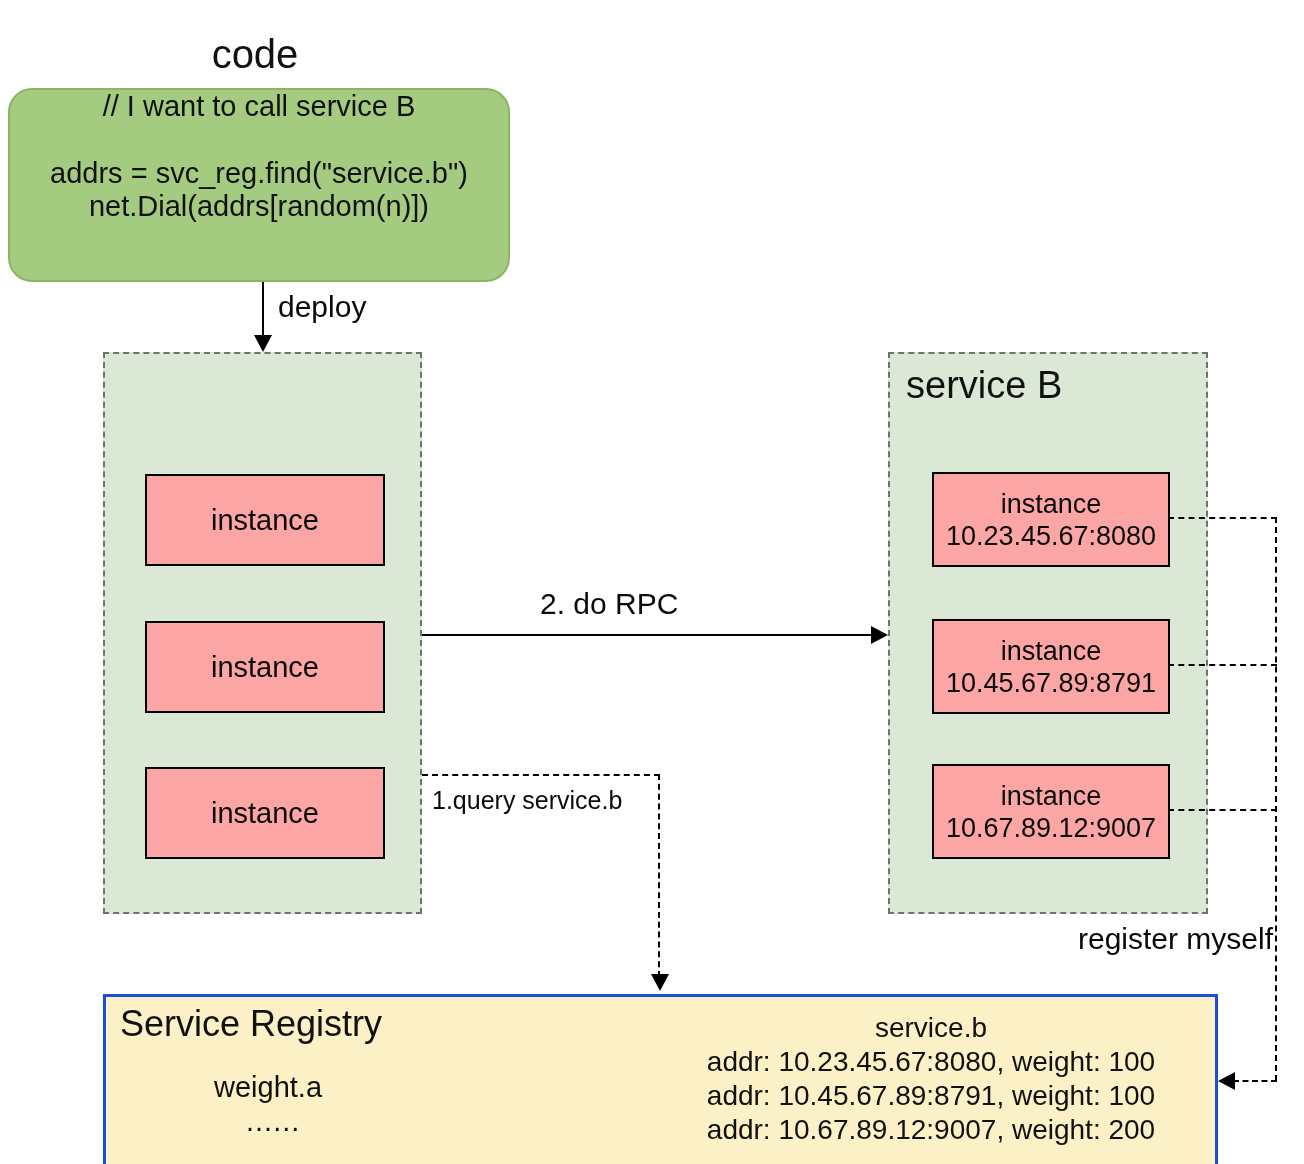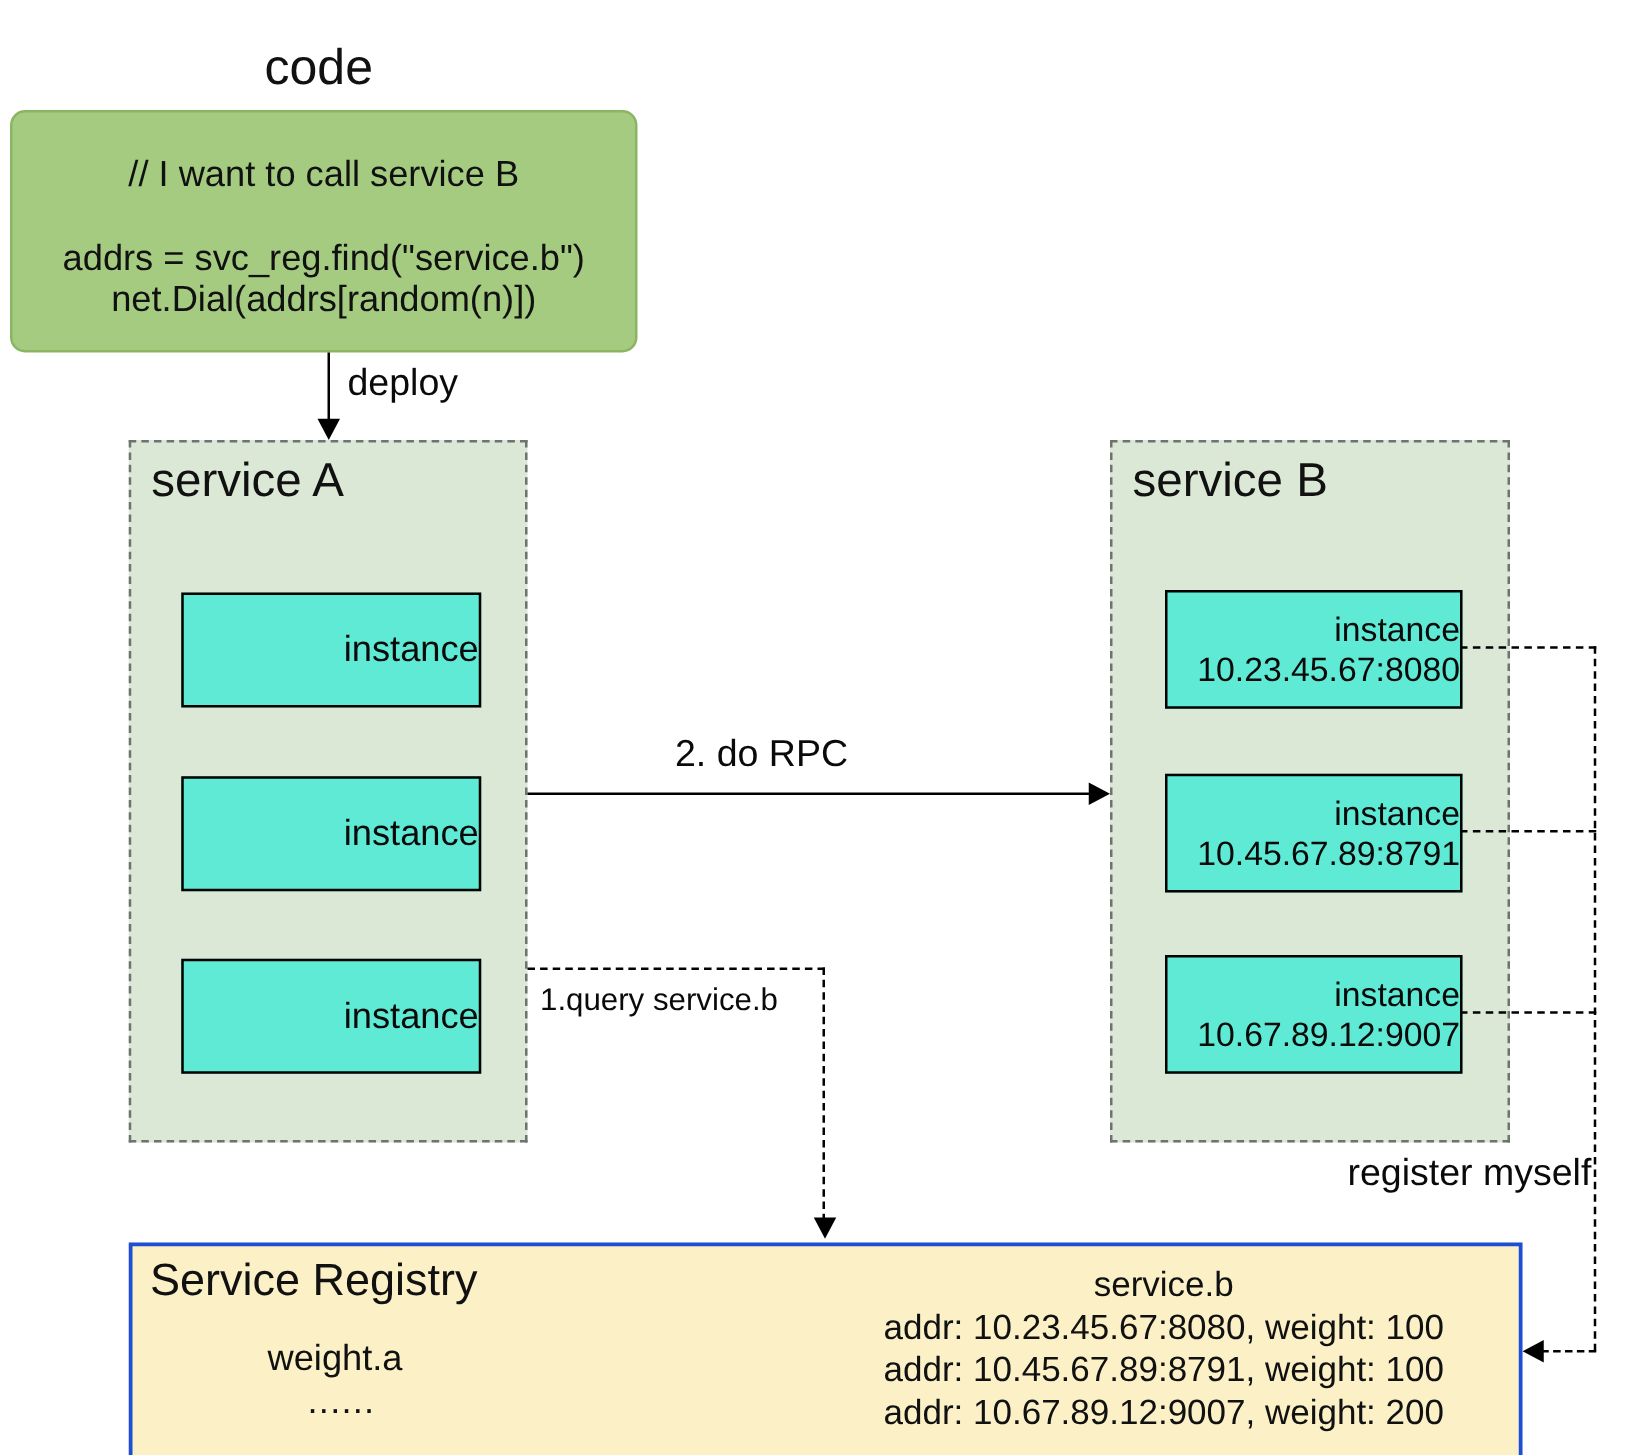--- a/index.html
+++ b/index.html
@@ -4,32 +4,32 @@
 <style>
   html,body{margin:0;padding:0;background:#ffffff;}
   body{font-family:"Liberation Sans","DejaVu Sans",sans-serif;color:#111;}
   #canvas{position:relative;width:1304px;height:1164px;background:#ffffff;overflow:hidden;}
 
   .abs{position:absolute;margin-top:24px;}
 
   
   .code-title{left:150px;top:8px;width:210px;text-align:center;font-size:40px;color:#111;}
   .code-box{left:8px;top:64px;width:502px;height:194px;background:#a4cb80;border:2px solid #8bb563;
-            border-radius:12px;display:flex;flex-direction:column;align-items:center;justify-content:flex-start;
-            padding-top:34px;box-sizing:border-box;font-size:29px;line-height:33px;text-align:center;}
+            border-radius:24px;display:flex;flex-direction:column;align-items:center;justify-content:flex-start;
+            box-sizing:border-box;font-size:29px;line-height:33px;text-align:center;}
   .code-box .gap{height:34px;}
 
   
   .svc{background:#dbe8d6;border:2px dashed #6e736f;box-sizing:border-box;}
   .svc-a{left:103px;top:328px;width:319px;height:562px;}
   .svc-b{left:888px;top:328px;width:320px;height:562px;}
   .svc-title{position:absolute;left:16px;top:10px;font-size:38px;color:#111;}
 
-  .inst{position:absolute;background:#5eead4;border:2.5px solid #000;box-sizing:border-box;
-        display:flex;flex-direction:column;align-items:flex-end;justify-content:center;
+  .inst{position:absolute;background:#fca5a5;border:2.5px solid #000;box-sizing:border-box;
+        display:flex;flex-direction:column;align-items:center;justify-content:center;
         font-size:29px;line-height:33px;color:#0a0a0a;text-align:center;}
   .inst-a{left:40px;width:240px;height:92px;}
   .inst-b{left:42px;width:238px;height:95px;font-size:27px;line-height:32px;}
 
   
   .registry{left:103px;top:970px;width:1115px;height:173px;background:#fbf0c6;border:3px solid #1d4ed8;box-sizing:border-box;}
   .registry-title{position:absolute;left:14px;top:6px;font-size:36px;}
   .reg-svc-a{position:absolute;left:108px;top:74px;font-size:29px;}
   .reg-dots{position:absolute;left:140px;top:108px;font-size:29px;letter-spacing:1px;}
   .reg-right{position:absolute;left:560px;top:14px;width:530px;text-align:center;font-size:28px;line-height:34px;}
@@ -68,21 +68,20 @@
     <div class="gap"></div>
     <div>addrs = svc_reg.find("service.b")</div>
     <div>net.Dial(addrs[random(n)])</div>
   </div>
 
   <div class="abs vline solid-v" style="left:262px;top:258px;height:54px;"></div>
   <div class="abs arr-down" style="left:254px;top:311px;"></div>
   <div class="abs lbl lbl-deploy">deploy</div>
 
   <div class="abs svc svc-a">
-    <div class="svc-title">service A</div>
     <div class="inst inst-a" style="top:120px;">
       <div>instance</div>
     </div>
     <div class="inst inst-a" style="top:267px;">
       <div>instance</div>
     </div>
     <div class="inst inst-a" style="top:413px;">
       <div>instance</div>
     </div>
   </div>

